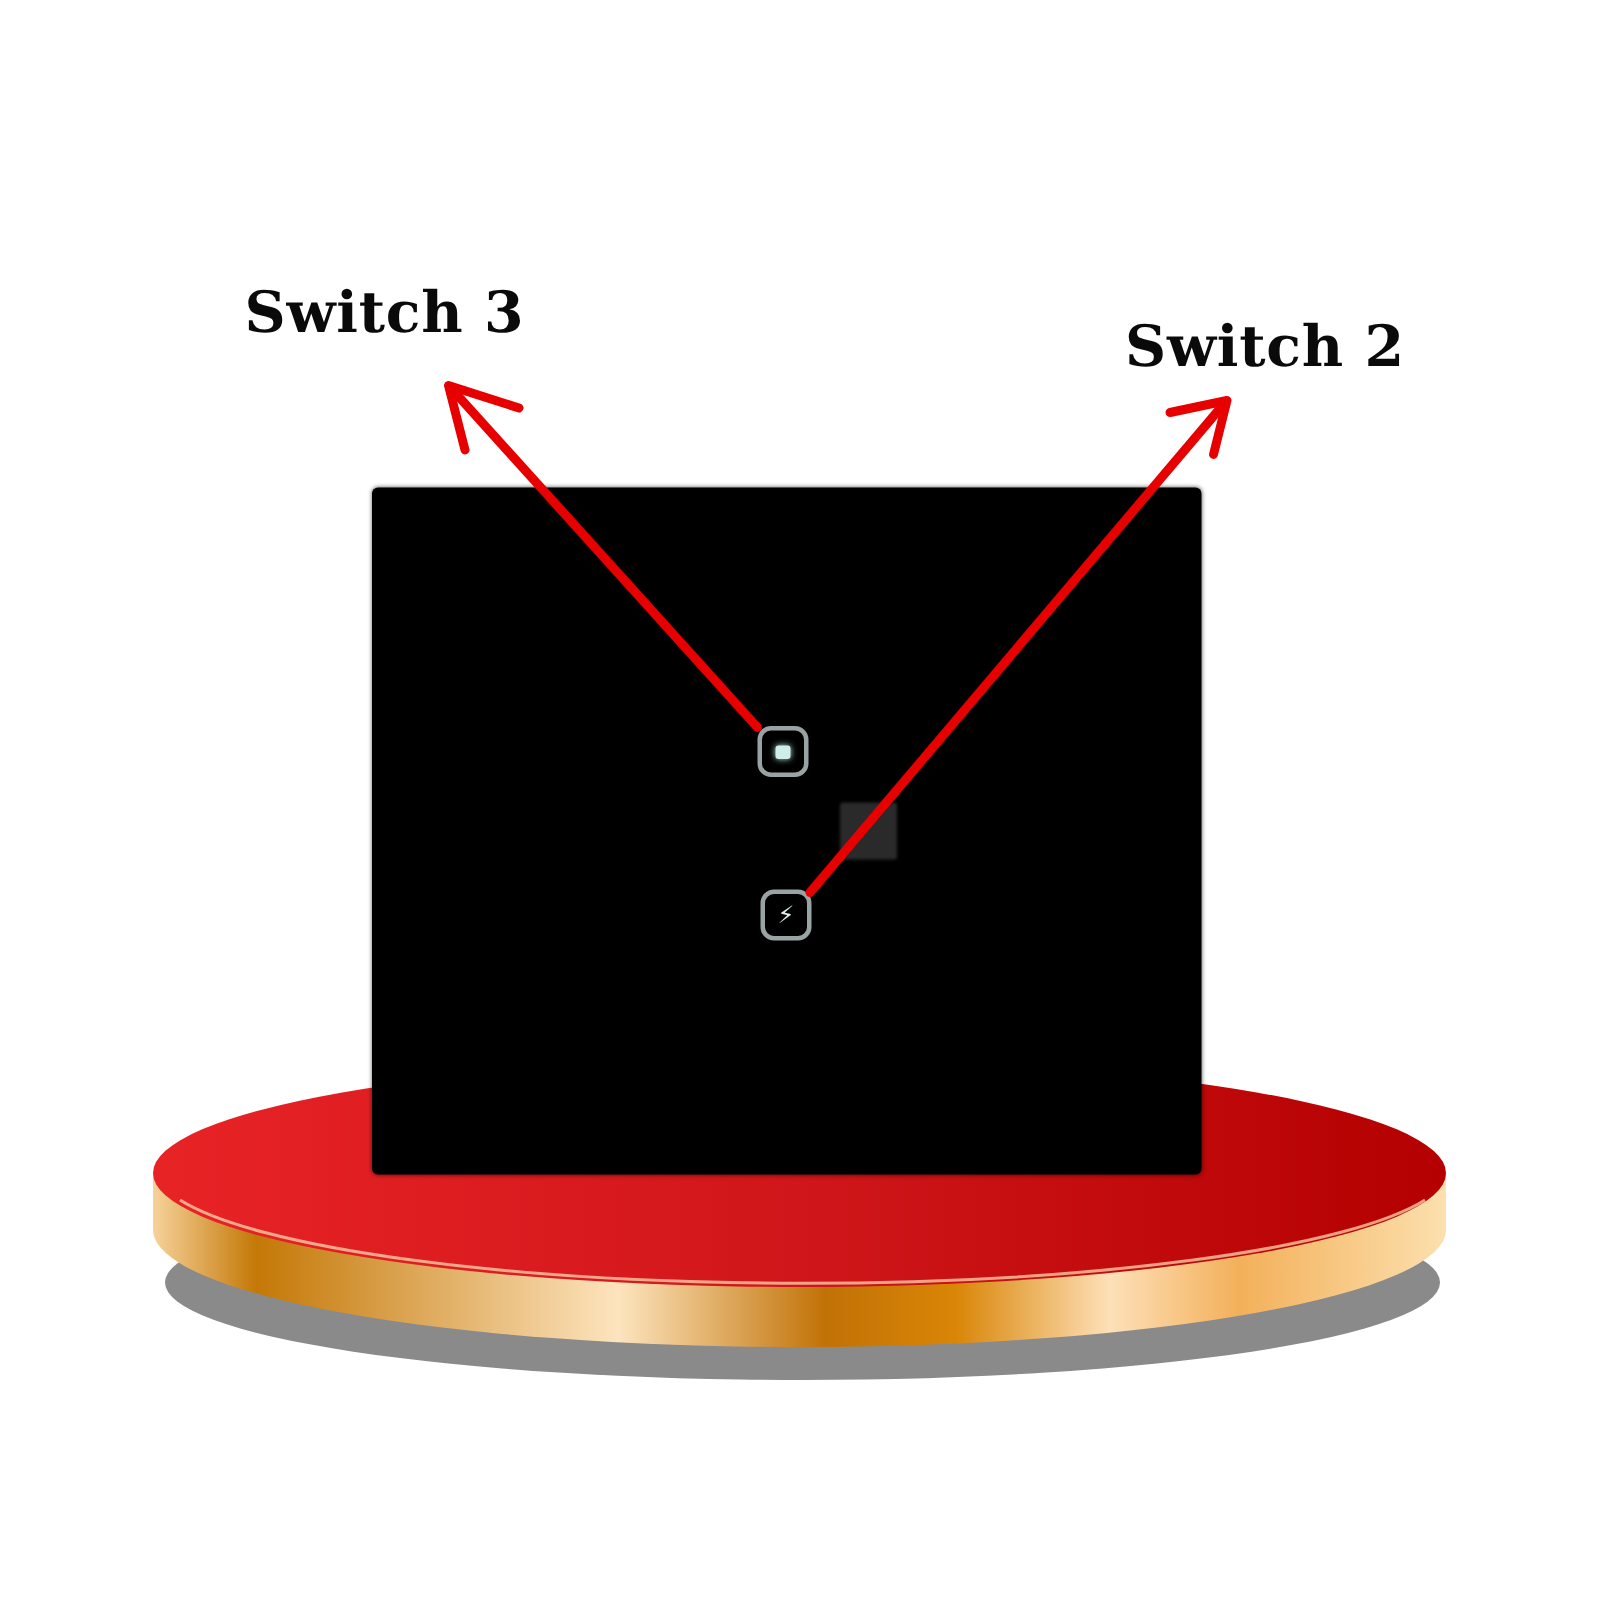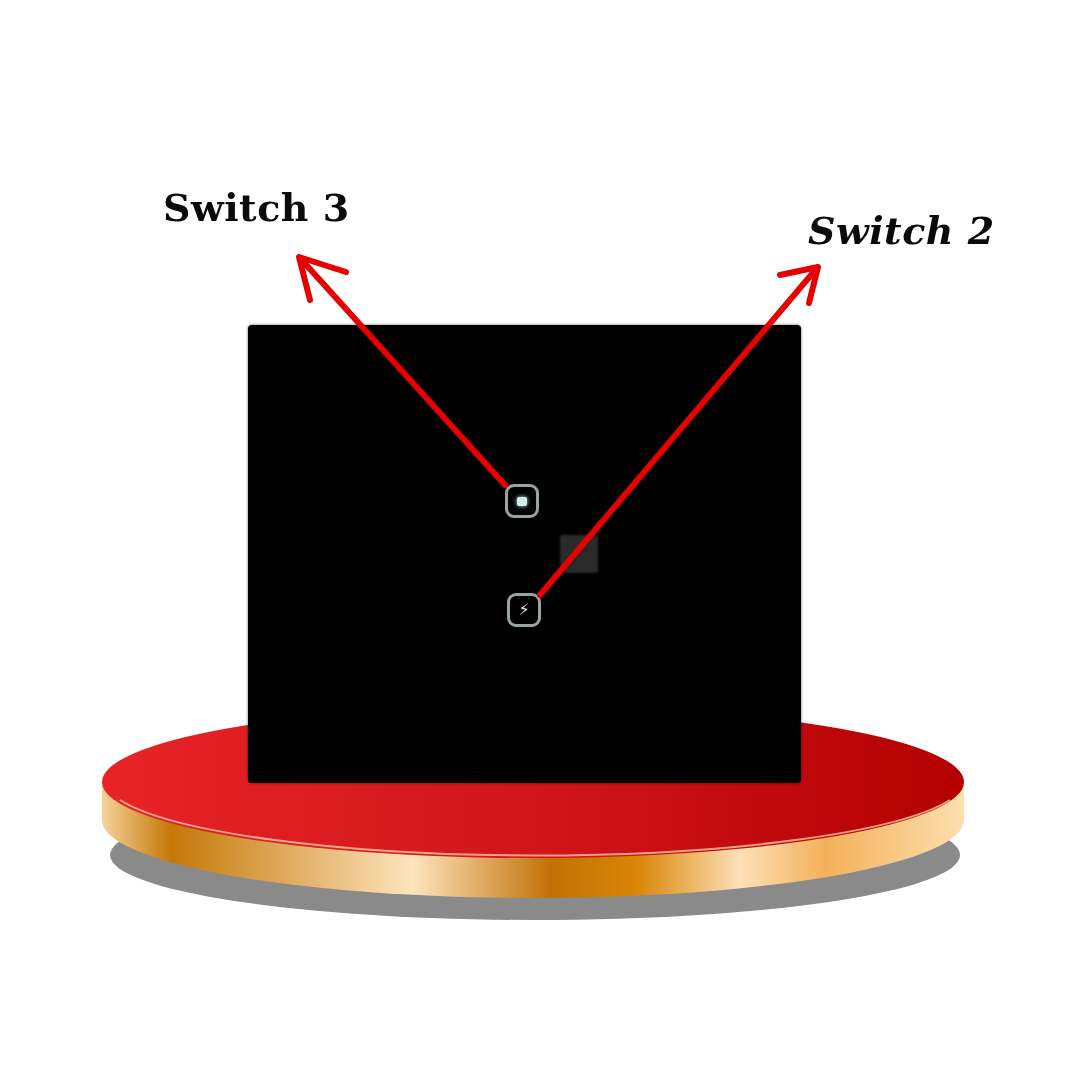--- a/index.html
+++ b/index.html
@@ -1,19 +1,19 @@
 <!DOCTYPE html>
 <html><head>
 <meta charset="utf-8">
 <style>
   html, body { margin:0; padding:0; }
   body { width:1080px; height:1080px; background:#ffffff; position:relative; overflow:hidden; font-family:"DejaVu Serif", serif; }
   .label { position:absolute; font-family:"DejaVu Serif", serif; font-weight:bold; font-size:38px; color:#0a0a0a; letter-spacing:0.5px; white-space:nowrap; }
   #lbl1 { left:163px; top:185px; }
-  #lbl2 { left:808px; top:208px;font-style:italic; }
+  #lbl2 { left:750px; top:208px; }
   svg.stage { position:absolute; left:0; top:0; }
   .panel { position:absolute; left:248px; top:325px; width:553px; height:458px; background:#000; border-radius:4px; box-shadow:0 0 3px rgba(0,0,0,0.6); }
   .btn { position:absolute; width:34px; height:34px; border:3px solid #9aa3a3; border-radius:9px; box-sizing:border-box; display:flex; align-items:center; justify-content:center; }
   #btn1 { left:257px; top:159px; }
   #btn2 { left:259px; top:268px; }
   .dot { width:10px; height:9px; background:#cfeeea; border-radius:2px; box-shadow:0 0 4px #bfeee8; }
   .bolt { color:#dfeeee; font-size:16px; line-height:1; font-family:"DejaVu Sans", sans-serif; }
   .sensor { position:absolute; left:312px; top:210px; width:38px; height:38px; background:#2a2a2a; border-radius:2px; filter:blur(1px); }
 </style>
 </head>

